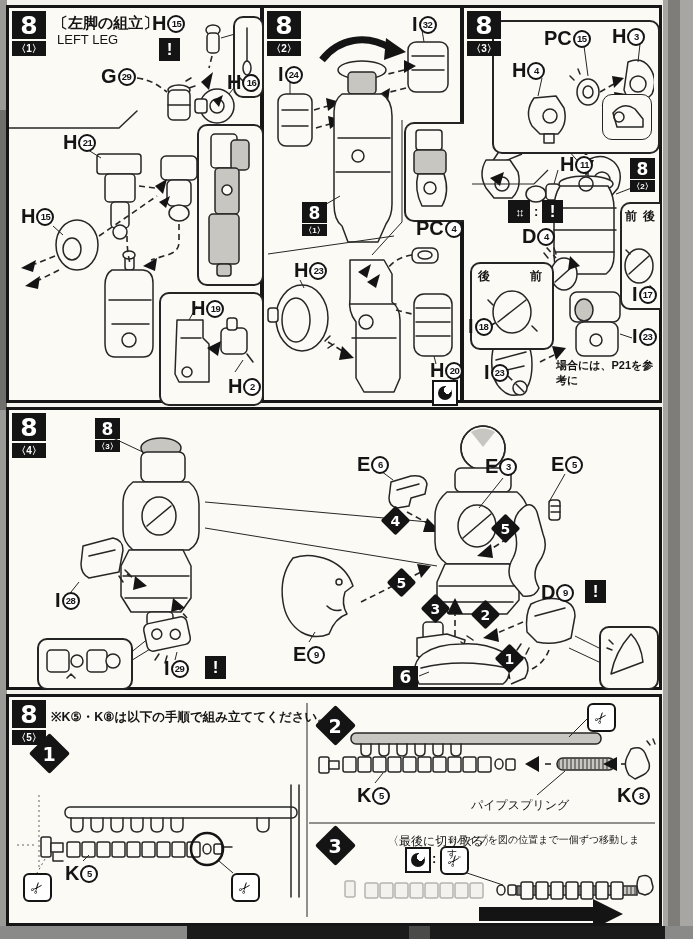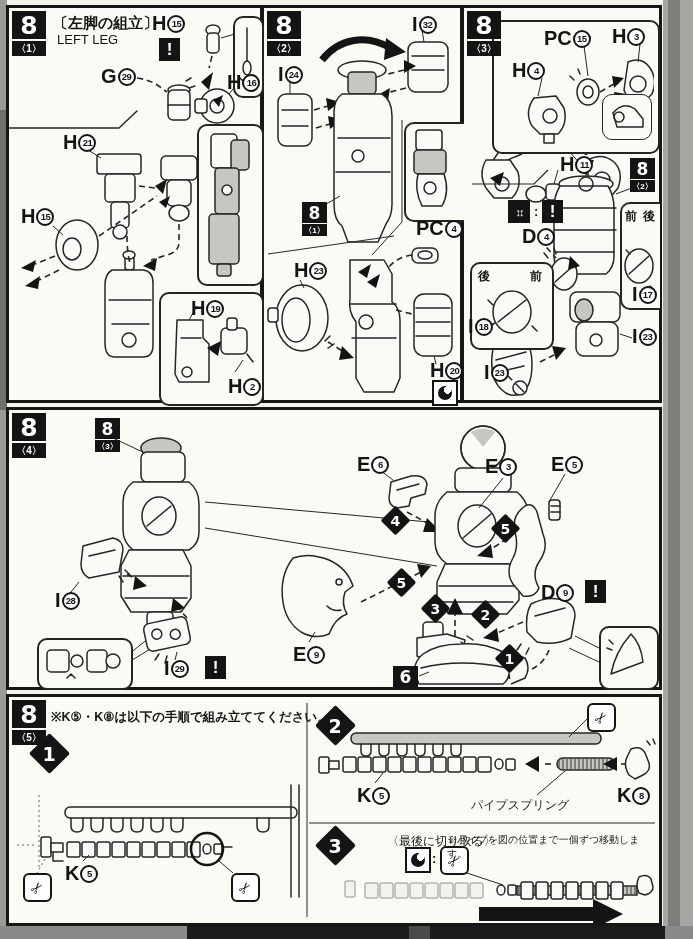--- a/index.html
+++ b/index.html
@@ -433,20 +433,21 @@
   </div>
   <div class="plabel" style="left:4px;top:308px">
     <span>I</span>
       <span class="cnum">18</span>
   </div>
   <div class="plabel" style="left:20px;top:354px">
     <span>I</span>
       <span class="cnum">23</span>
   </div>
   <div class="notetxt" style="left:92px;top:350px;width:104px">
+    <div>場合には、P21を参考に</div>
   </div>
 </div>
 
 <div class="panel" style="left:6px;top:407px;width:656px;height:283px;">
   <svg width="650" height="277" viewBox="0 0 650 277">
 
     <line x1="104" y1="28" x2="138" y2="44" class="lnt"></line>
     <ellipse cx="152" cy="38" rx="20" ry="10" class="shadf"></ellipse>
     <rect x="132" y="42" width="44" height="30" rx="6" class="fil"></rect>
     <path d="M124 72 h56 q10 8 10 22 v28 q0 12 -10 18 h-56 q-10 -8 -10 -20 v-28 q0 -12 10 -20 z" class="fil"></path>

